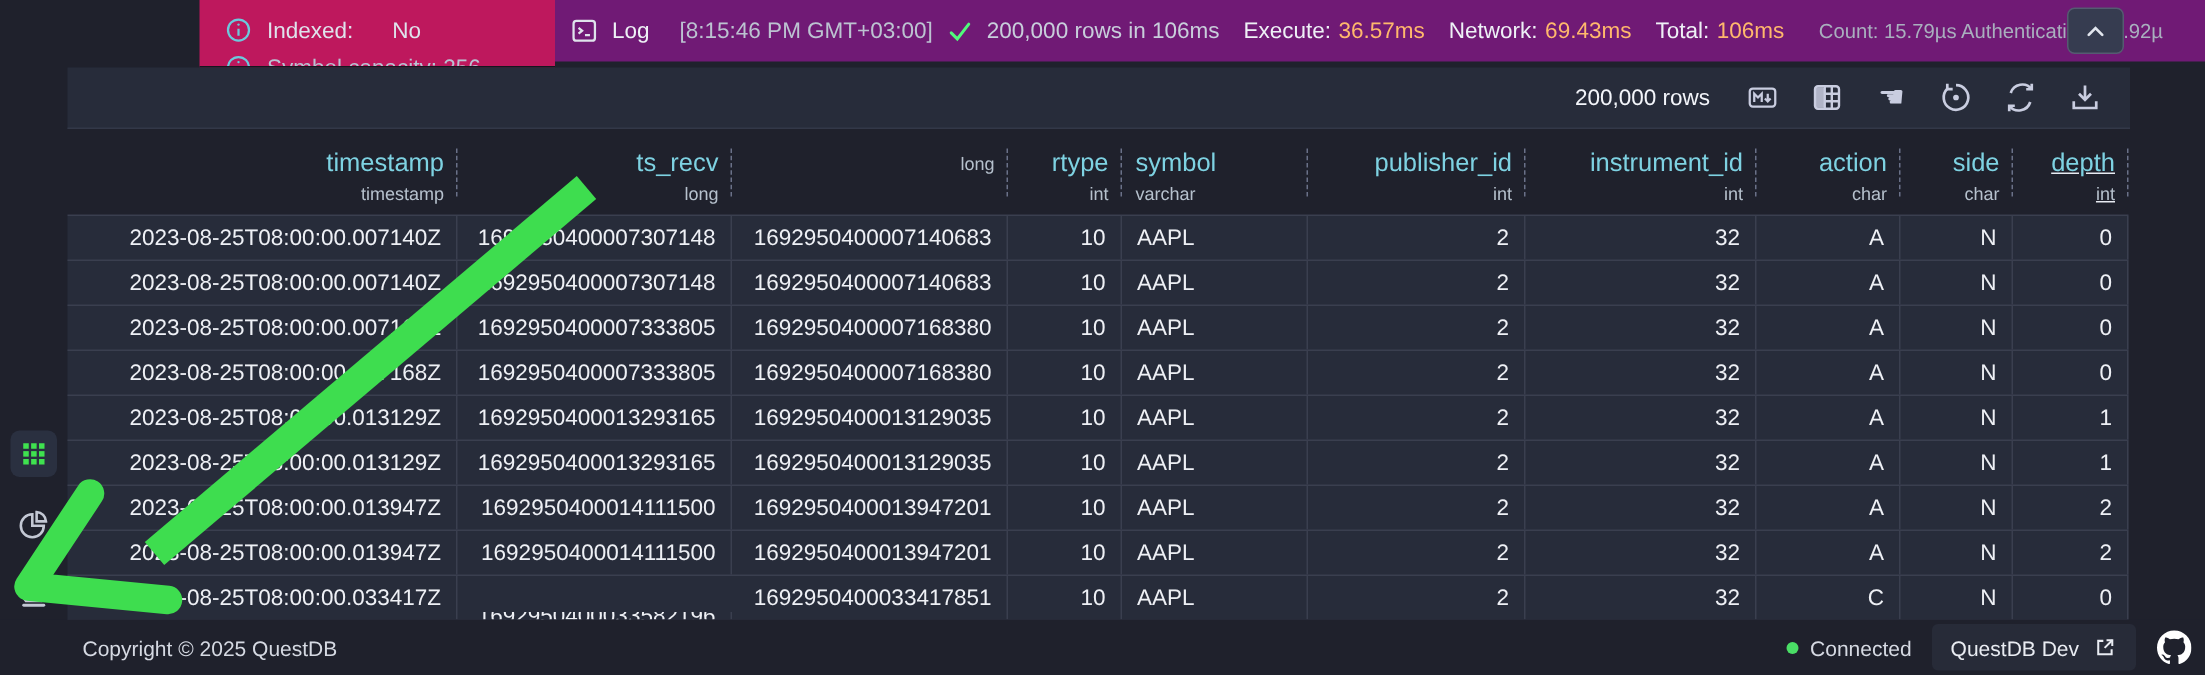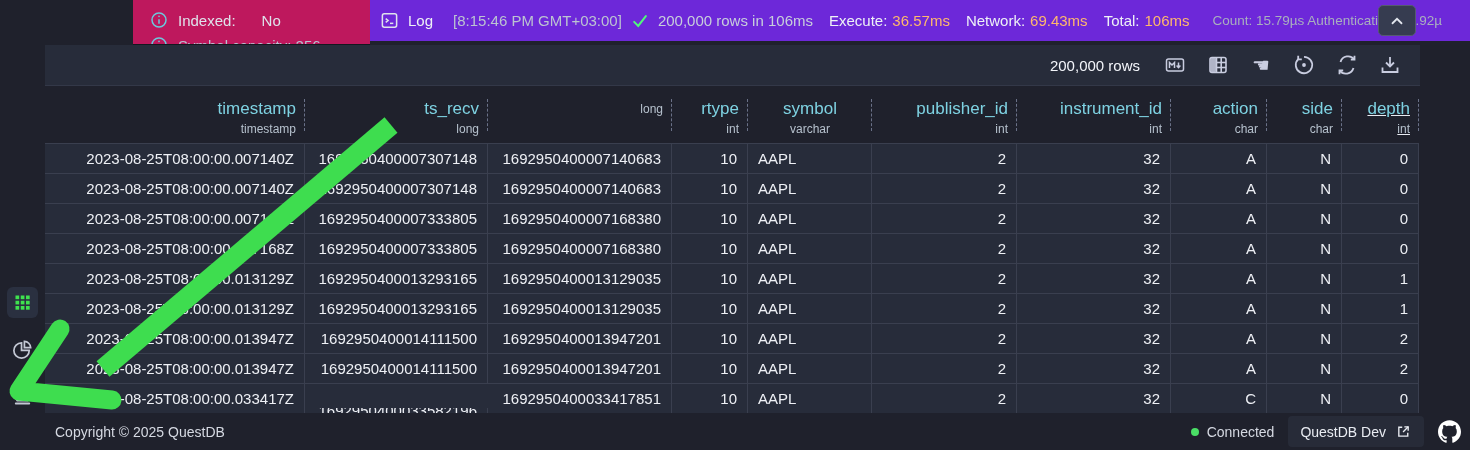--- a/index.html
+++ b/index.html
@@ -13,21 +13,21 @@
   .indexed-panel {
     position:absolute; left:133px; top:0; width:237px; height:45px;
     background:#be185d; overflow:hidden; border-bottom:1px solid #15171f;
   }
   .ip-row { display:flex; align-items:center; gap:10px; padding:11px 0 0 17px; font-size:15px; color:#dfe3ec; }
   .ip-value { margin-left:16px; }
   .ip-row2 { display:flex; align-items:center; gap:10px; padding:7px 0 0 17px; font-size:15px; color:#b9c2d2; }
   
   .log-bar {
     position:absolute; left:370px; top:0; width:1100px; height:41px;
-    background:#6d28d9; display:flex; align-items:center; gap:9px;
+    background:#701a75; display:flex; align-items:center; gap:9px;
     padding-left:10px; font-size:15px;
   }
   .log-title { color:#eef1f6; margin-right:11px; }
   .log-ts { color:#bcc3d1; }
   .log-result { color:#c8cedb; }
   .metric { display:flex; gap:5px; margin-left:7px; }
   .metric .m-label { color:#eef1f6; }
   .metric .m-value { color:#ffb86c; }
   .log-secondary { color:#a9afbe; font-size:13.5px; margin-left:14px; white-space:nowrap; }
   .collapse-btn {
@@ -42,21 +42,21 @@
     display:flex; align-items:center; justify-content:flex-end; gap:21px;
     padding-right:19px;
   }
   .row-count { font-size:15px; color:#f3f5fa; margin-right:3px; }
   .tb-icon { width:22px; height:22px; color:#c9cde0; display:flex; align-items:center; justify-content:center; cursor:pointer; }
   .hand-glyph { font-size:20px; line-height:1; color:#c9cde0; }
   
   .grid-header { position:absolute; left:45px; top:86px; width:1374px; height:57px; display:flex; }
   .hcell { position:relative; flex:none; padding:13px 9px 0 9px; text-align:right; }
   .hcell::after { content:""; position:absolute; right:0; top:13px; height:32px; border-right:1px dashed #6a7188; }
-  .hcell.left { text-align:center; }
+  .hcell.left { text-align:left; }
   .hname { font-size:17px; color:#7ed2e2; }
   .htype { font-size:12px; color:#b6c1cd; margin-top:3px; }
   
   .grid-body { position:absolute; left:45px; top:143px; width:1374px; border-top:1px solid #3a3f4f; }
   .grow { display:flex; height:30px; background:#272c3a; border-bottom:1px solid #3a3f4f; }
   .gcell {
     flex:none; display:flex; align-items:center; justify-content:flex-end;
     padding:0 10px; font-size:15px; color:#eef0f5; border-right:1px solid #3a3f4f;
     overflow:hidden; white-space:nowrap;
   }

